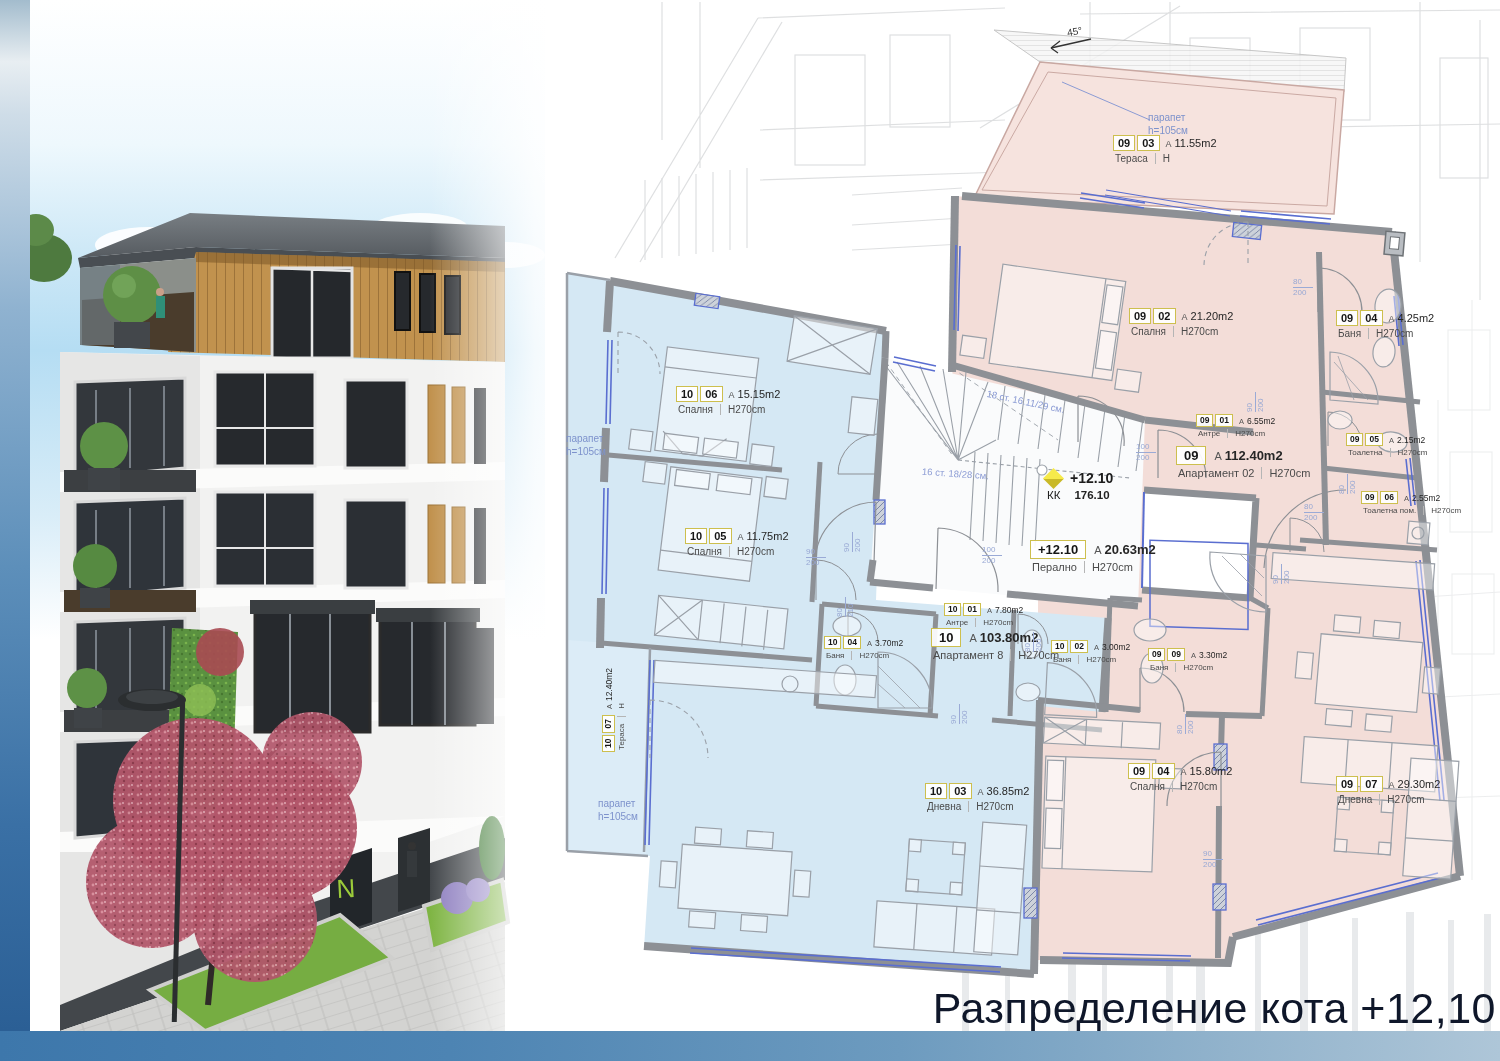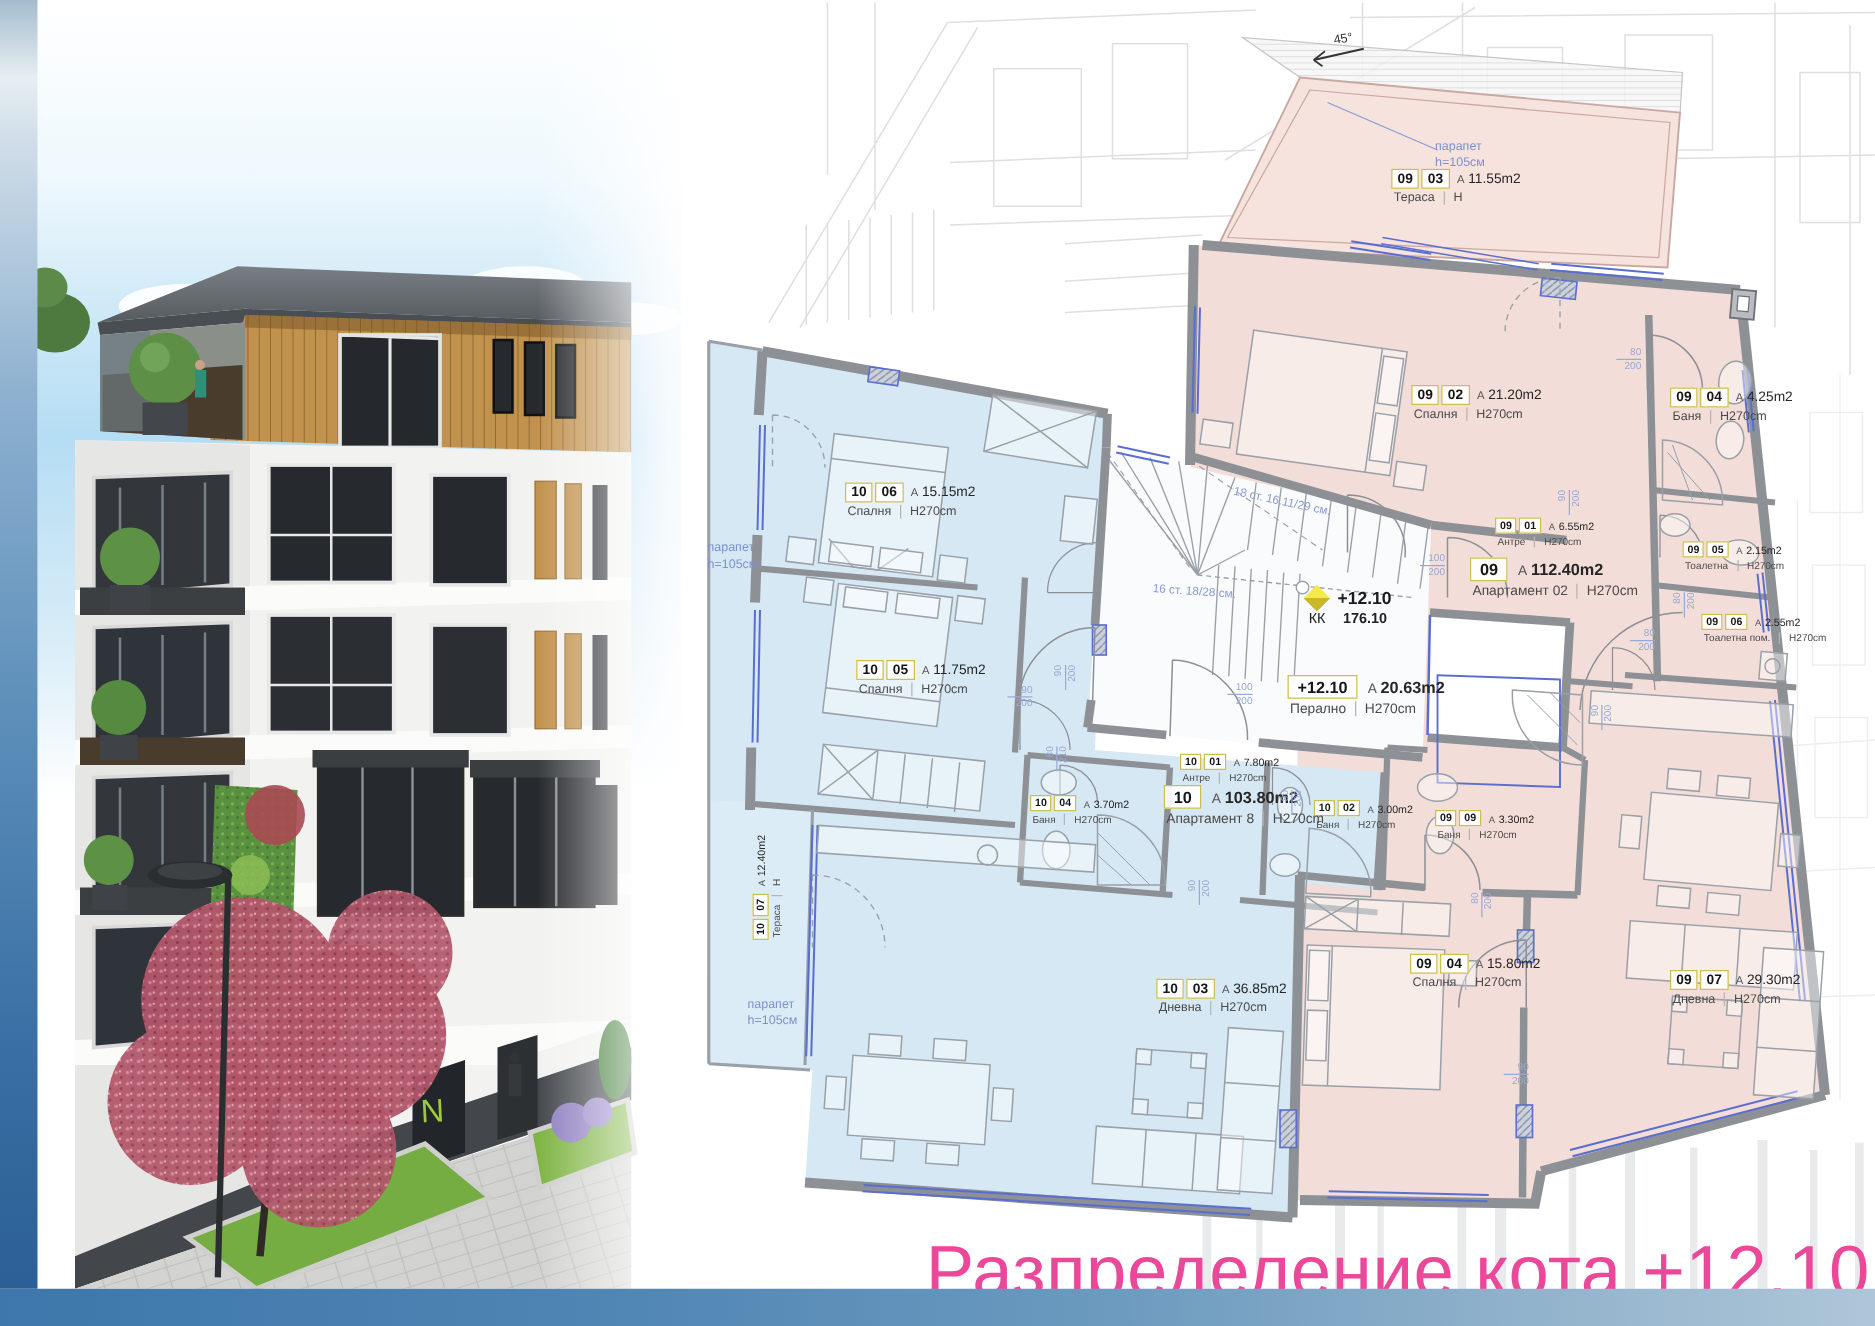--- a/index.html
+++ b/index.html
@@ -10,41 +10,41 @@
   
   #left-band{left:0;top:0;width:30px;height:1031px;
     background:linear-gradient(180deg,#a3bccd 0%,#e8eef2 6%,#cfdde8 11%,#8fb2d0 30%,#5d8fba 55%,#3a70a5 80%,#2b5f95 100%);}
   
   #bottom-bar{left:0;top:1031px;width:1500px;height:30px;
     background:linear-gradient(90deg,#3d77ab 0%,#4d84b3 30%,#6d9bbf 60%,#92b3cc 82%,#aec6d8 100%);}
   
   #photo-fade{left:430px;top:0;width:150px;height:1031px;
     background:linear-gradient(90deg,rgba(255,255,255,0) 0%,rgba(255,255,255,.85) 70%,#fff 100%);}
   
-  #title{right:4px;top:984px;font-size:58px;color:#ec4899;letter-spacing:.5px;white-space:nowrap;}
+  #title{right:4px;top:984px;font-size:43px;color:#0f172a;letter-spacing:.5px;white-space:nowrap;}
   
   .room-label{position:absolute;white-space:nowrap;color:#3c3c3c;}
   .rl-row{display:flex;align-items:center;}
   .numbox{display:inline-block;border:1px solid #cdbf4e;background:rgba(255,255,255,.92);
           font-weight:bold;color:#151515;font-size:11px;line-height:14px;padding:0 4px;margin-right:2px;}
   .area{font-size:11px;color:#262626;margin-left:4px;}
   .area .ap{font-size:9px;color:#555;margin-right:3px;}
   .rl-row2{font-size:10px;color:#4a4a4a;margin-top:2px;display:flex;padding-left:2px;}
   .rheight{border-left:1px solid #b5b5b5;padding-left:7px;margin-left:7px;}
   .room-label.small .numbox{font-size:8.5px;line-height:11px;padding:0 3px;}
   .room-label.small .area{font-size:8.5px;}
   .room-label.small .area .ap{font-size:7.5px;}
   .room-label.small .rl-row2{font-size:8px;}
   .room-label.rot{transform:rotate(-90deg);transform-origin:0 0;}
   .apt-label .numbox{font-size:13px;line-height:17px;padding:0 7px;}
   .apt-label .area{font-size:13px;font-weight:bold;margin-left:6px;text-align:right;}
   .apt-label .area .ap{font-size:11px;font-weight:normal;}
   .apt-label .rl-row2{font-size:11px;}
   
-  .ddim{position:absolute;font-size:8px;line-height:8px;color:#98a8d4;text-align:right;min-width:20px;}
+  .ddim{position:absolute;font-size:8px;line-height:8px;color:#98a8d4;text-align:left;min-width:20px;}
   .ddim .bar{height:1px;background:#9aaad6;margin:1px 0;}
   .ddim.v{transform:rotate(-90deg);transform-origin:0 0;}
   
   .parapet{position:absolute;font-size:10px;line-height:12.5px;color:#7d92cc;white-space:nowrap;}
   
   .flight{position:absolute;font-size:9.5px;color:#8b9bd4;white-space:nowrap;}
   
   #level-marker{left:1046px;top:470px;}
   #level-marker .lm1{display:flex;align-items:center;font-size:14px;font-weight:bold;color:#1c1c1c;}
   #lm-diamond{display:inline-block;width:15px;height:15px;margin-right:9px;

